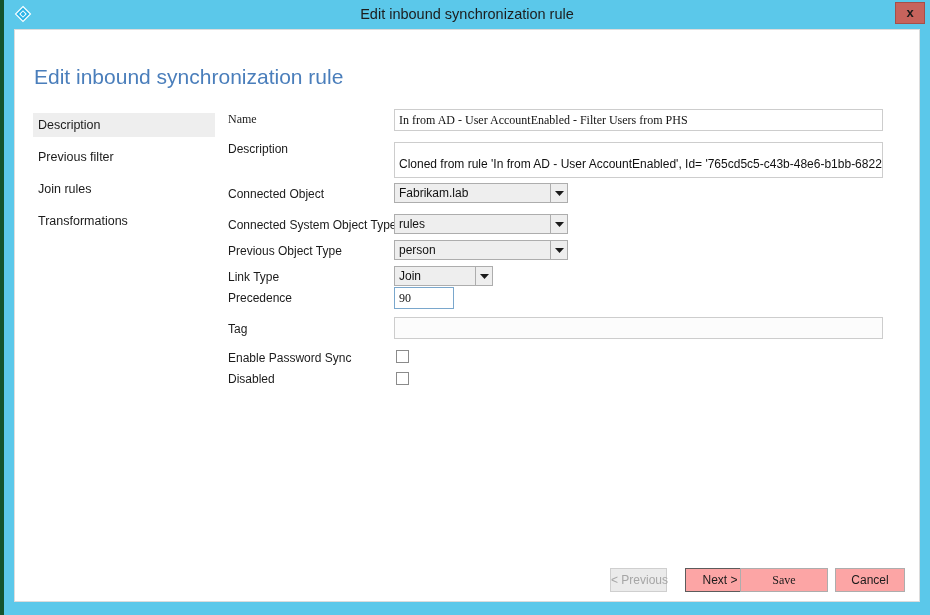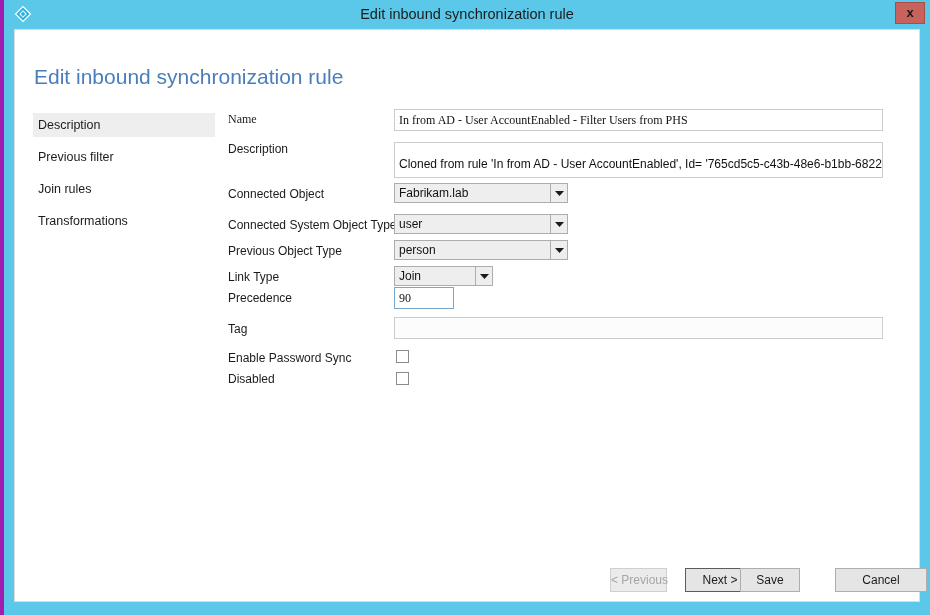--- a/index.html
+++ b/index.html
@@ -12,21 +12,21 @@
     background: #ffffff;
     font-family: "Liberation Sans", sans-serif;
   }
 
   
   #window {
     position: absolute;
     left: 0; top: 0;
     width: 930px; height: 615px;
     background: #5bc8ea;
-    border-left: 4px solid #a21caf;
+    border-left: 4px solid #14532d;
   }
 
   
   #titlebar {
     position: absolute;
     left: 0; top: 0;
     width: 926px; height: 28px;
     background: #5bc8ea;
   }
   #app-icon {
@@ -151,21 +151,21 @@
     width: 13px; height: 13px;
     background: #ffffff;
     border: 1px solid #8b8b8b;
     cursor: pointer;
   }
 
   
   .btn {
     position: absolute;
     height: 24px;
-    background: #e5e5e5;
+    background: #fca5a5;
     border: 1px solid #adadad;
     font-family: "Liberation Sans", sans-serif;
     font-size: 12px;
     color: #1b1b1b;
     line-height: 22px;
     text-align: center;
     cursor: pointer;
     white-space: nowrap;
   }
   .btn.disabled { color: #a6a6a6; border-color: #cfcfcf; background: #ebebeb; }
@@ -211,21 +211,21 @@
       <div class="ctext">Fabrikam.lab</div>
       <div class="cbtn">
         <svg width="9" height="5" viewBox="0 0 9 5">
             <polygon points="0,0 9,0 4.5,5" fill="#1b1b1b"></polygon>
           </svg>
       </div>
     </div>
 
     <div class="lbl" style="left:213px; top:188px;">Connected System Object Type</div>
     <div class="combo" style="left:379px; top:184px; width:174px;">
-      <div class="ctext">user</div>
+      <div class="ctext">rules</div>
       <div class="cbtn">
         <svg width="9" height="5" viewBox="0 0 9 5">
             <polygon points="0,0 9,0 4.5,5" fill="#1b1b1b"></polygon>
           </svg>
       </div>
     </div>
 
     <div class="lbl" style="left:213px; top:214px;">Previous Object Type</div>
     <div class="combo" style="left:379px; top:210px; width:174px;">
       <div class="ctext">person</div>
@@ -253,17 +253,17 @@
     <input class="txtbox" style="left: 379px; top: 287px; width: 489px; height: 22px; background: rgb(252, 252, 252);" value="">
 
     <div class="lbl" style="left:213px; top:321px;">Enable Password Sync</div>
     <div class="cbox" style="left:381px; top:320px;"></div>
 
     <div class="lbl" style="left:213px; top:342px;">Disabled</div>
     <div class="cbox" style="left:381px; top:342px;"></div>
 
     <div class="btn disabled" style="left:595px; top:538px; width:57px;">&lt; Previous</div>
     <div class="btn default" style="left:670px; top:538px; width:70px;">Next &gt;</div>
-    <div class="btn" style="left:725px; top:538px; width:60px;">Save</div>
-    <div class="btn" style="left:820px; top:538px; width:92px;">Cancel</div>
+    <div class="btn" style="left:725px; top:538px; width:88px;font-family:Liberation Serif, serif;">Save</div>
+    <div class="btn" style="left:820px; top:538px; width:70px;">Cancel</div>
 
   </div>
 </div>
 
 </body></html>

